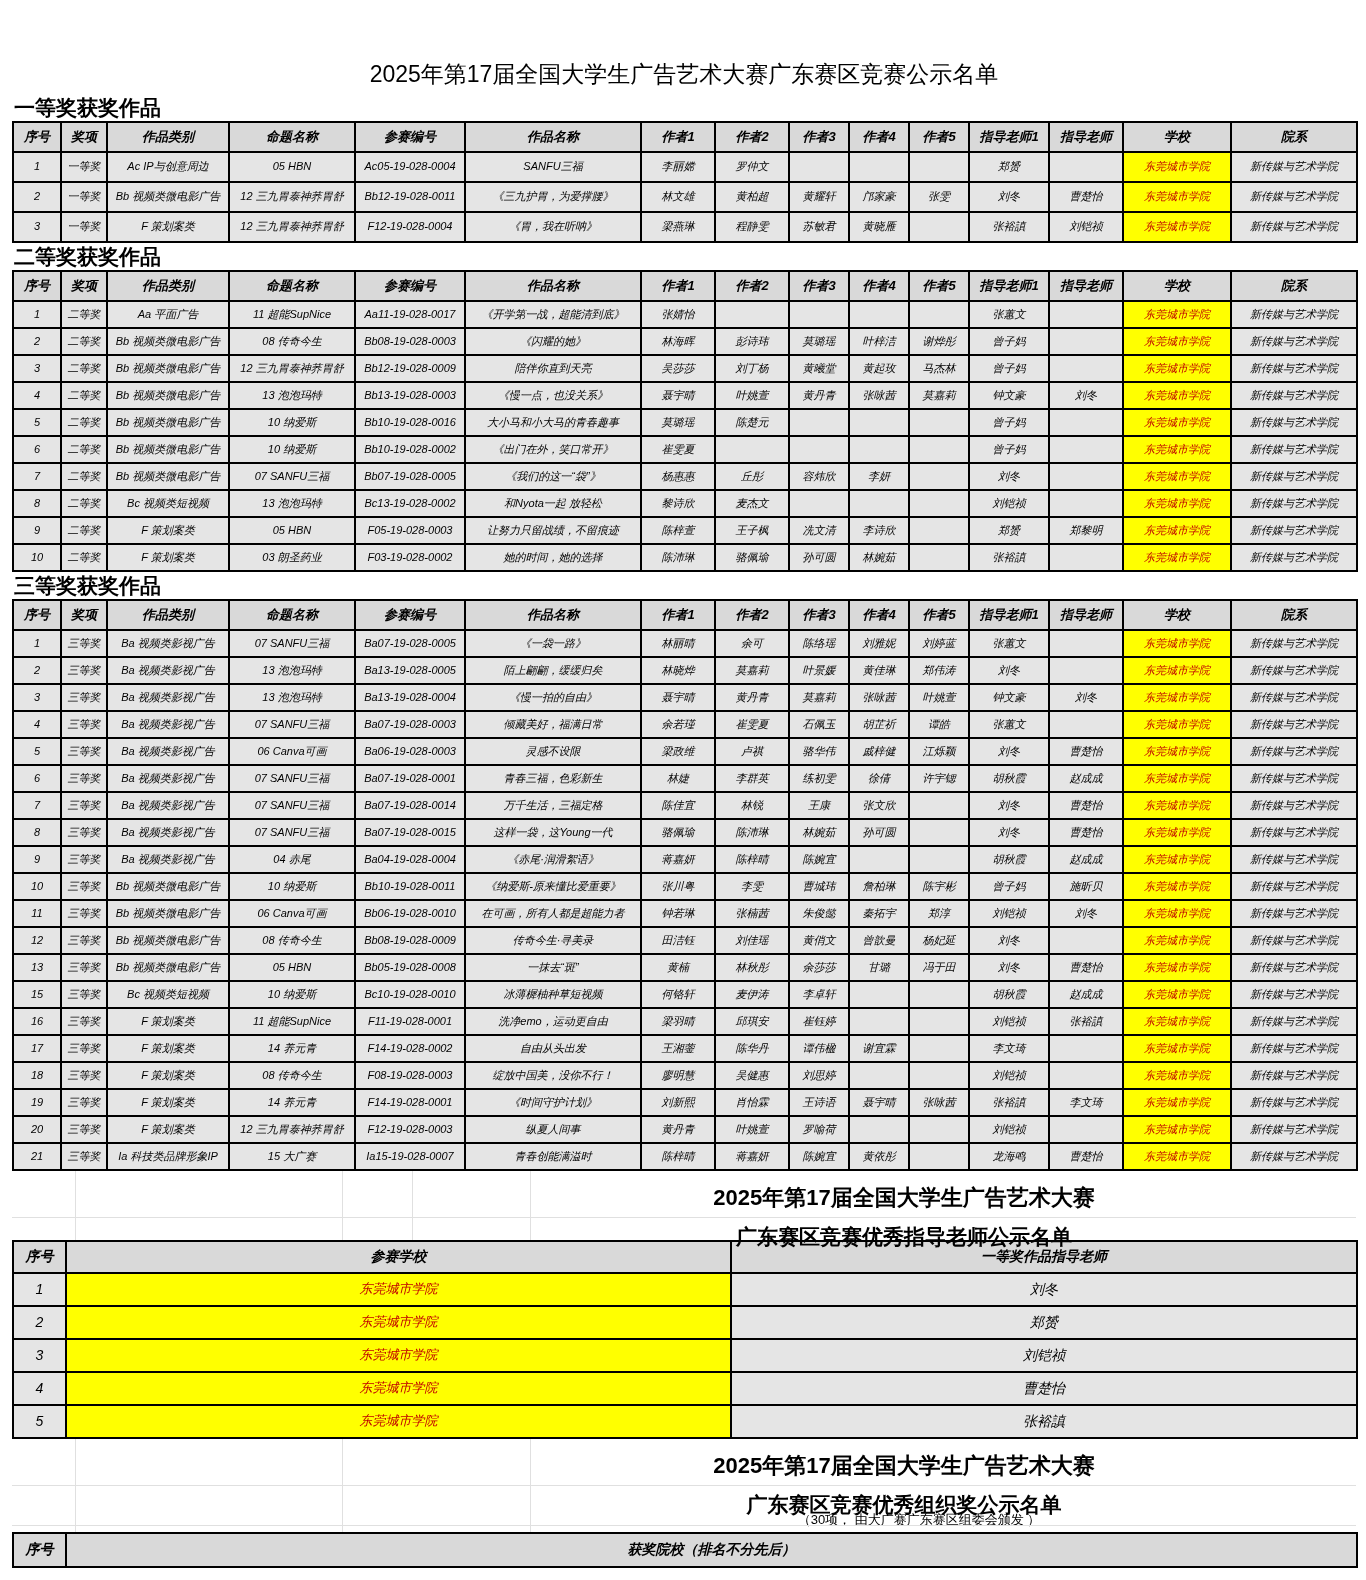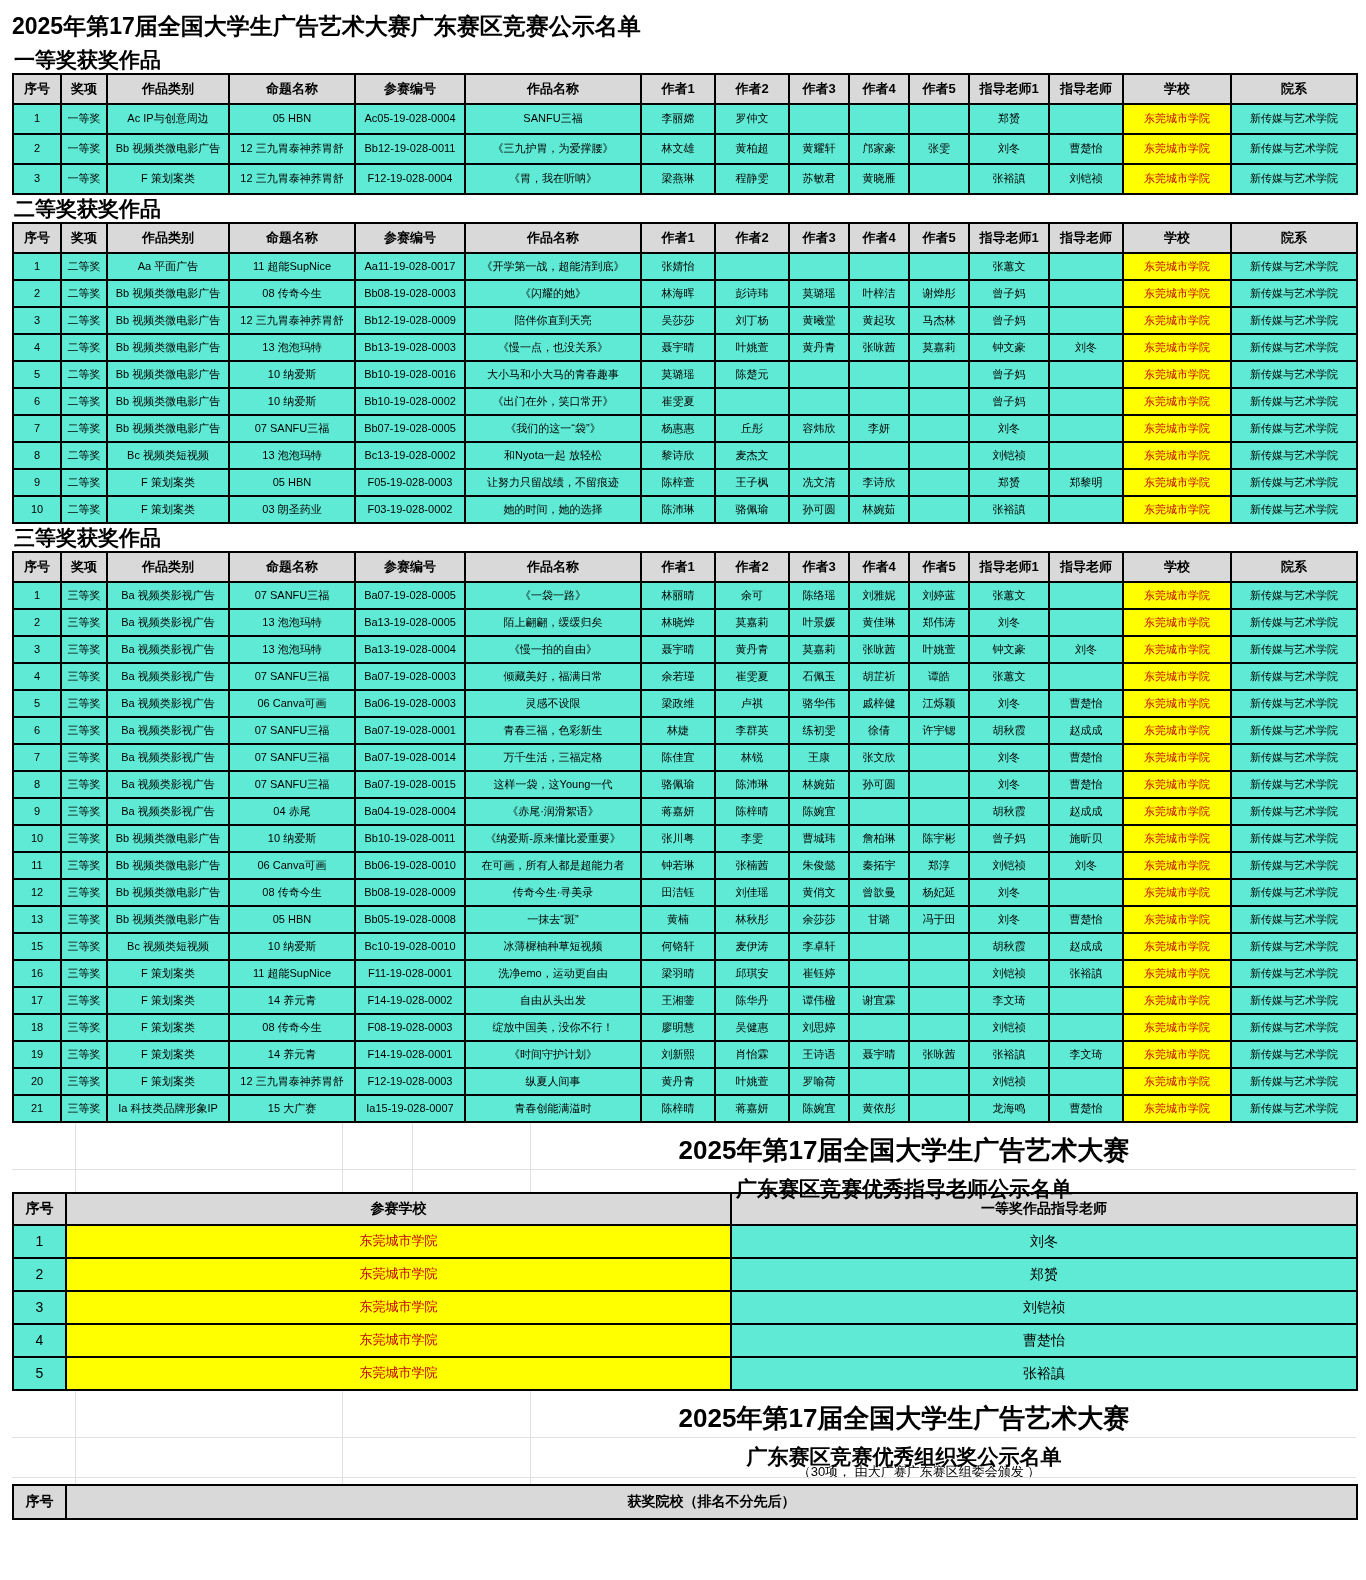--- a/index.html
+++ b/index.html
@@ -2,24 +2,24 @@
 <html lang="zh"><head>
 <meta charset="utf-8">
 <style>
   html,body { margin:0; padding:0; }
   body {
     width:1366px; height:1580px; overflow:hidden; background:#ffffff;
     font-family:"Liberation Sans","DejaVu Sans",sans-serif; color:#000;
   }
   .sheet { position:relative; padding:6px 10px 0 12px; }
 
-  .main-title { height:40px; line-height:40px; font-weight:bold; font-size:23px; white-space:nowrap; }
+  .main-title { height:40px; line-height:40px; text-align:center; font-weight:normal; font-size:23px; white-space:nowrap;margin-top:48px; }
   .section-label { height:22px; line-height:22px; padding:3px 0 2px 2px; font-weight:bold; font-size:21px; }
 
-  table { border-collapse:collapse; table-layout:fixed; width:1344px; background:#5eead4; }
+  table { border-collapse:collapse; table-layout:fixed; width:1344px; background:#e5e5e5;font-style:italic; }
   th, td { border:2px solid #000; overflow:hidden; }
   th { background:#d9d9d9; font-size:13px; font-weight:bold; padding:5px 1px; text-align:center; }
   td { font-size:11px; text-align:center; vertical-align:middle; padding:2px 2px; word-break:break-all; line-height:1.25; }
 
   
   .award col.c0{width:48px}.award col.c1{width:46px}.award col.c2{width:122px}
   .award col.c3{width:126px}.award col.c4{width:110px}.award col.c5{width:176px}
   .award col.c6{width:74px}.award col.c7{width:74px}.award col.c8{width:60px}
   .award col.c9{width:60px}.award col.c10{width:60px}.award col.c11{width:80px}
   .award col.c12{width:74px}.award col.c13{width:108px}.award col.c14{width:126px}
@@ -27,21 +27,21 @@
   .award td:nth-child(14){ background:#ffff00; color:#c00000; }
   .t1 tbody tr { height:30px; }
   .t2 tbody tr { height:27px; }
   .t3 tbody tr { height:27px; }
 
   
   .band { position:relative; }
   .band .vline { position:absolute; top:0; bottom:0; width:1px; background:#e0e0e0; }
   .band .hline { position:absolute; left:0; right:0; height:1px; background:#e0e0e0; }
   .offset-title { text-align:center; padding-left:440px; font-weight:bold; white-space:nowrap; }
-  .offset-title.l1 { font-size:26px; height:38px; line-height:38px; padding-top:8px; }
+  .offset-title.l1 { font-size:22px; height:38px; line-height:38px; padding-top:8px; }
   .offset-title.l2 { font-size:21px; height:23px; line-height:40px; }
   .note { text-align:center; padding-left:470px; font-size:13px; height:24px; line-height:24px; }
 
   
   .teacher col.c0{width:53px}.teacher col.c1{width:665px}.teacher col.c2{width:626px}
   .teacher th { font-size:14px; padding:6px 1px; }
   .teacher td { font-size:14px; }
   .teacher tbody tr { height:33px; }
   .teacher td:nth-child(2){ background:#ffff00; color:#c00000; font-size:13px; }
 

